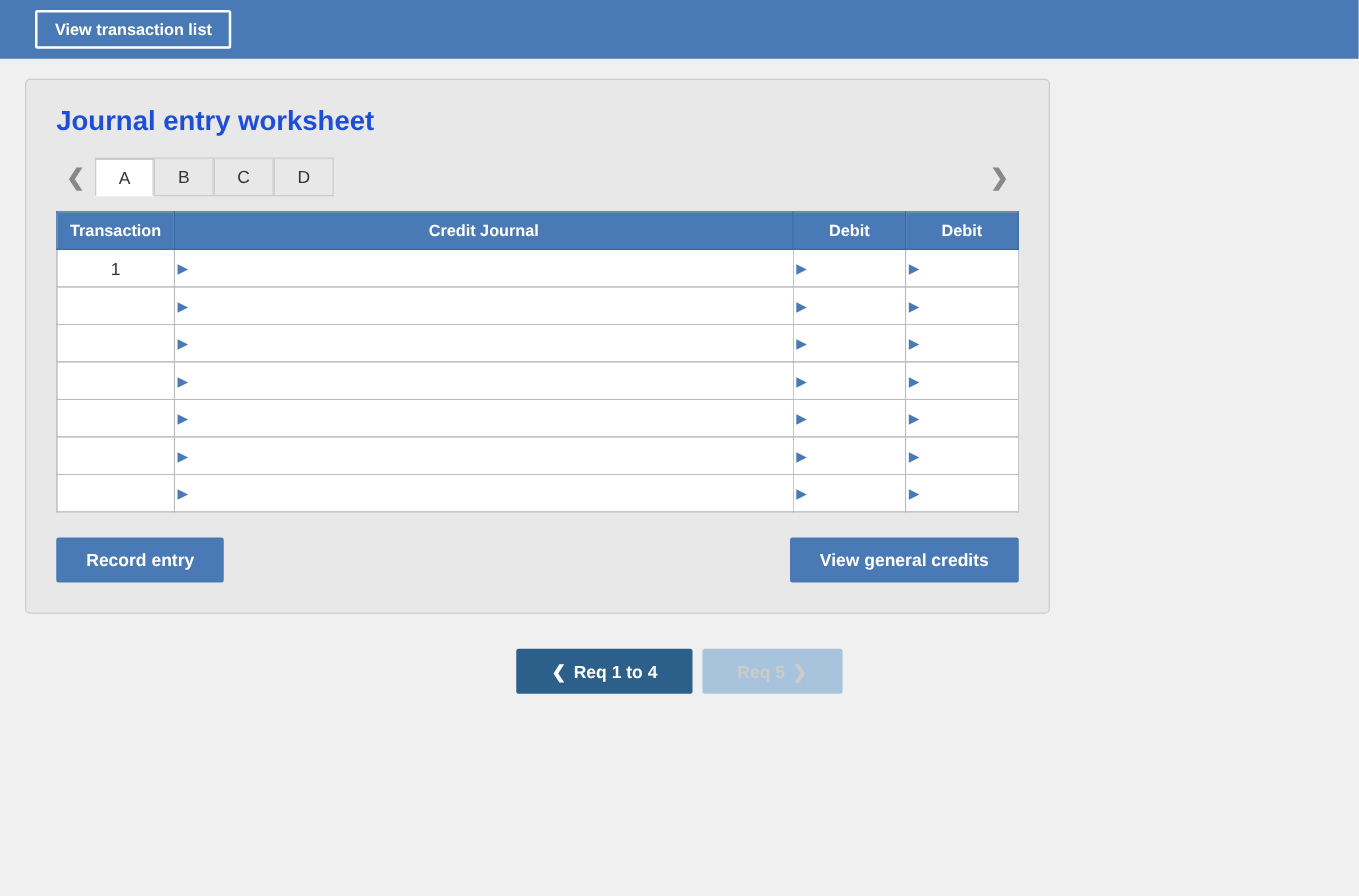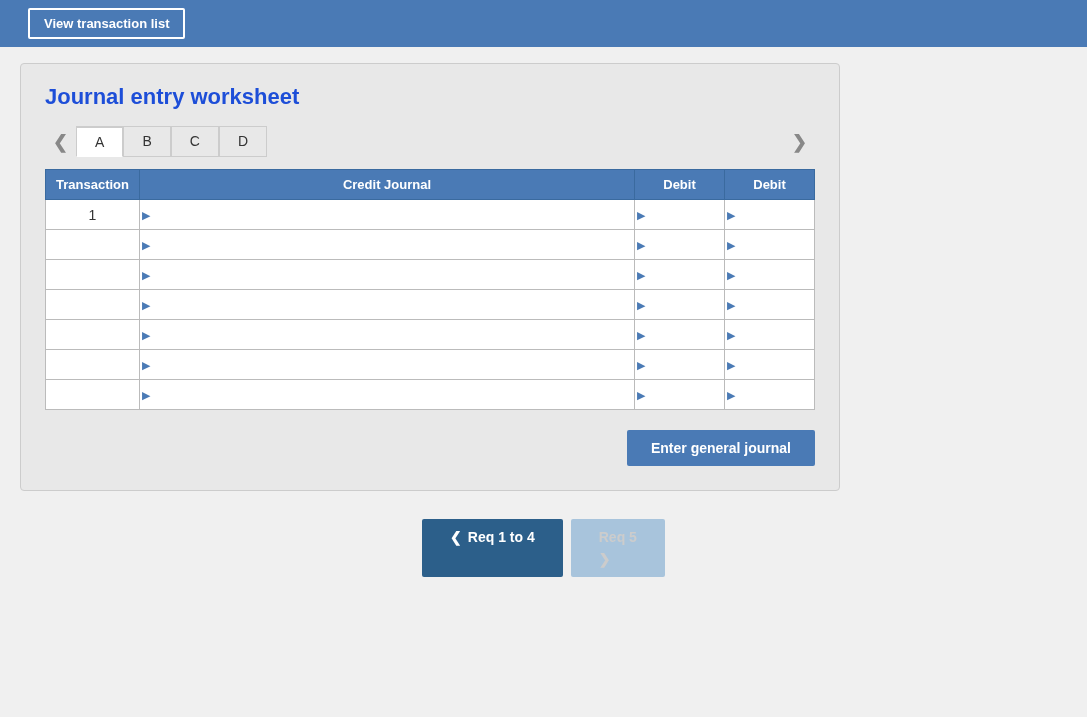--- a/index.html
+++ b/index.html
@@ -245,23 +245,22 @@
     .btn-req-inactive {
       background: #a8c4dc;
       color: #ccc;
       border: none;
       padding: 10px 28px;
       font-size: 14px;
       font-weight: bold;
       cursor: default;
       border-radius: 2px;
       display: flex;
-      align-items: flex-start;
+      align-items: center;
       gap: 6px;
-      flex-direction: column;
     }
 
     .arrow-left::before { content: "❮"; }
     .arrow-right::before { content: "❯"; }
   </style>
 </head>
 <body>
 
 <div class="top-bar">
   <button class="view-transaction-btn">View transaction list</button>
@@ -335,21 +334,22 @@
           <tr>
             <td class="transaction-cell"></td>
             <td class="input-cell input-with-arrow"><span class="blue-arrow">▶</span><input type="text" class="cell-input" style=""></td>
             <td class="input-cell input-with-arrow"><span class="blue-arrow">▶</span><input type="text" class="cell-input" style=""></td>
             <td class="input-cell input-with-arrow"><span class="blue-arrow">▶</span><input type="text" class="cell-input" style=""></td>
           </tr>
         </tbody>
     </table>
 
     <div class="buttons-row">
-      <button class="btn-view-general">Enter general journal</button>
+      <button class="btn-record">Record entry</button>
+      <button class="btn-view-general">View general credits</button>
     </div>
 
   </div>
 
   <div class="bottom-nav">
     <button class="btn-req-active">
       <span class="arrow-left"></span>
       <span>Req 1 to 4</span>
     </button>
     <button class="btn-req-inactive">

